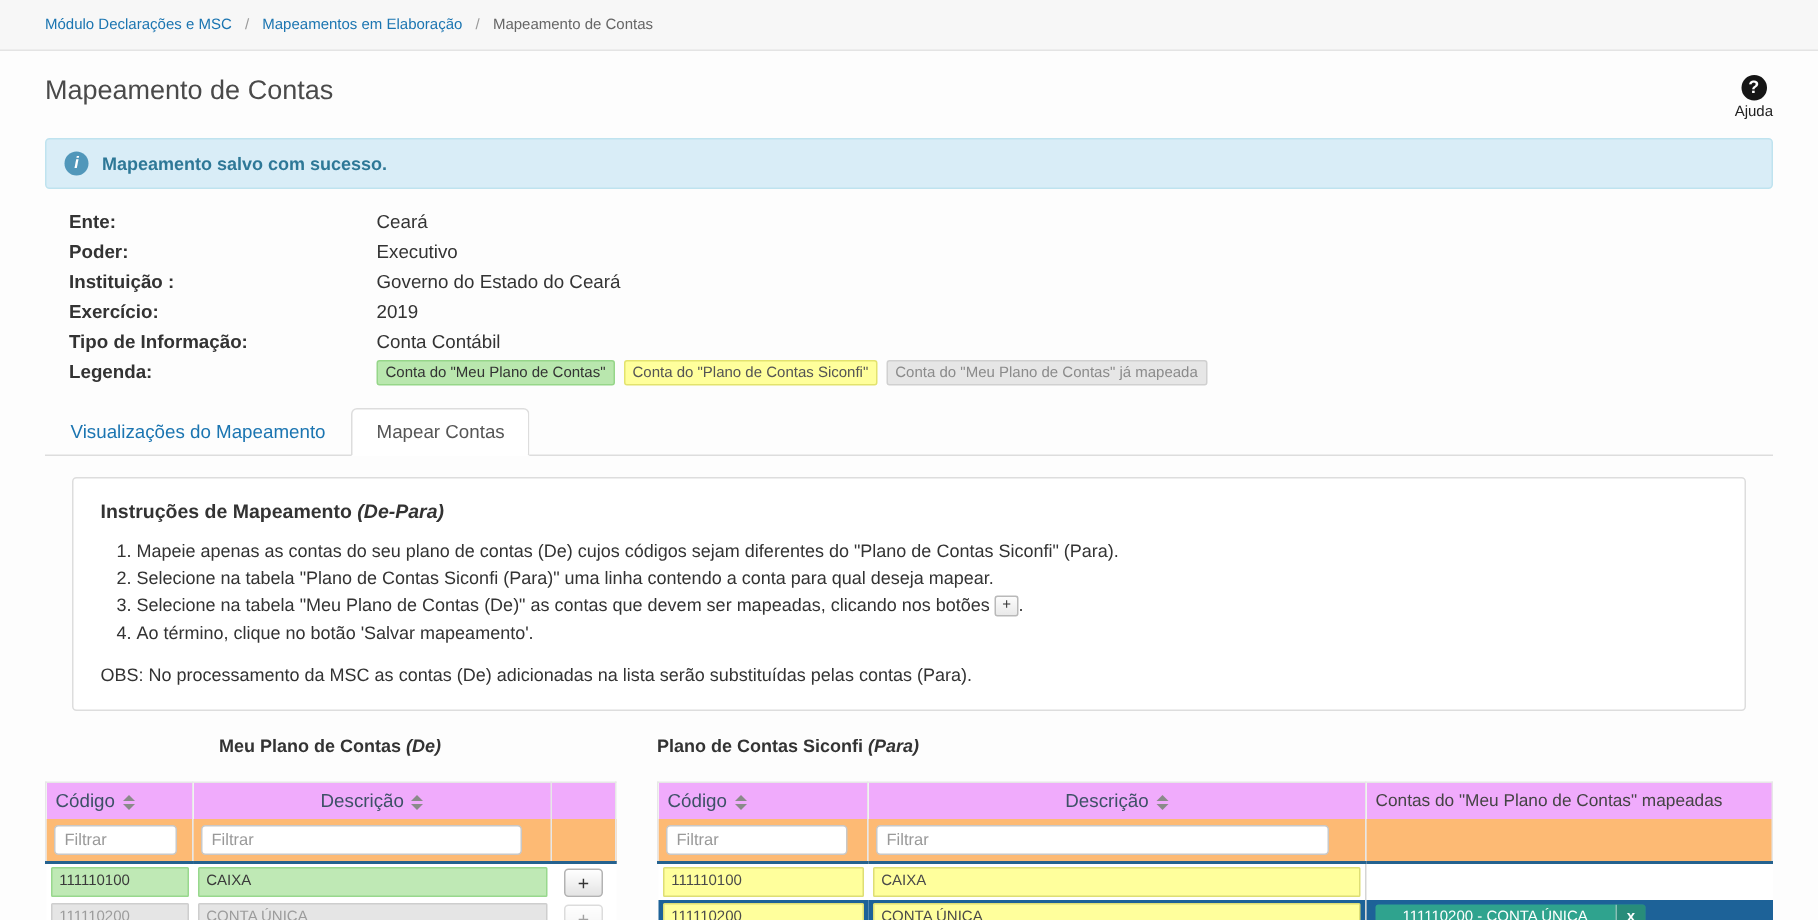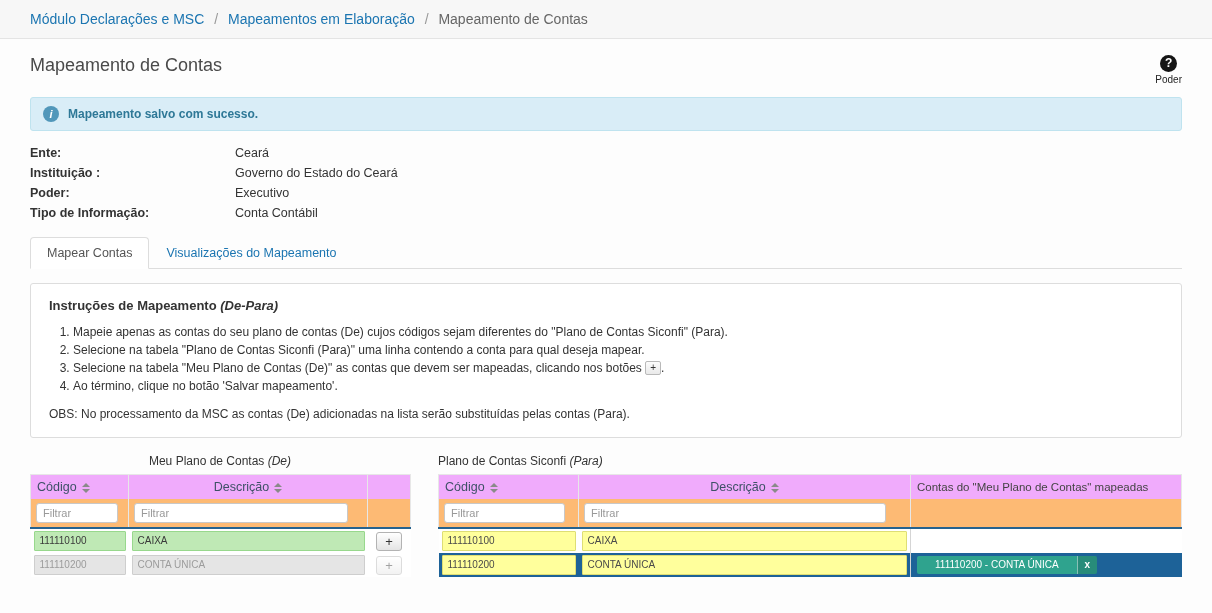--- a/index.html
+++ b/index.html
@@ -9,21 +9,21 @@
     font-family: "Liberation Sans", sans-serif;
     color: #333;
     font-size: 12px;
   }
 
   
   .breadcrumb-bar {
     background: #f7f7f7;
     border-bottom: 1px solid #e4e4e4;
     padding: 11px 30px;
-    font-size: 14px;
+    font-size: 10px;
   }
   .bc-link { color: #1b75b1; text-decoration: none; cursor: pointer; }
   .bc-sep { color: #999; margin: 0 6px; }
   .bc-current { color: #666; }
 
   
   .title-row {
     display: flex;
     justify-content: space-between;
     align-items: flex-start;
@@ -57,42 +57,42 @@
     width: 16px; height: 16px;
     border-radius: 50%;
     background: #5197ba; color: #fff;
     font-style: italic; font-weight: bold;
     font-size: 11px; line-height: 16px; text-align: center;
   }
 
   
   .info-list { padding: 0 30px; font-size: 12.5px; }
   .info-row { display: flex; align-items: center; min-height: 20px; }
-  .info-label { flex: none; width: 205px; font-weight: bold; }
+  .info-label { flex: none; width: 205px; font-weight: bold; margin-left: 16px; }
   .legend-badges { display: flex; gap: 6px; align-items: center; }
   .lg { font-size: 10px; padding: 2px 5px; border-radius: 2px; border: 1px solid transparent; white-space: nowrap; }
   .lg-green  { background: #b9e7ae; border-color: #96d689; color: #333; }
   .lg-yellow { background: #ffff9c; border-color: #e3e36e; color: #555; }
   .lg-gray   { background: #e6e6e6; border-color: #d0d0d0; color: #8b8b8b; }
 
   
   .tabs { display: flex; margin: 14px 30px 0; border-bottom: 1px solid #ddd; }
   .tab { padding: 8px 16px; font-size: 12.5px; margin-bottom: -1px; cursor: pointer; }
   .tab.active {
     background: #fff;
     border: 1px solid #ddd;
     border-bottom-color: #fff;
     border-radius: 4px 4px 0 0;
     color: #555;
   }
   .tab.link { color: #1b75b1; border: 1px solid transparent; }
 
   
   .instructions {
-    margin: 14px 30px;
+    margin: 14px 48px;
     border: 1px solid #ddd;
     border-radius: 3px;
     background: #fff;
     padding: 14px 18px 16px;
     font-size: 12px;
   }
   .instructions h2 { font-size: 13px; margin: 0 0 12px; color: #333; }
   .instructions ol { margin: 0 0 14px 24px; padding: 0; }
   .instructions li { margin: 4px 0; }
   .mini-plus {
@@ -102,21 +102,21 @@
     border-radius: 2px;
     font-size: 10px; line-height: 10px;
     padding: 1px 4px;
     vertical-align: 1px;
   }
 
   
   .tables { display: flex; gap: 28px; padding: 2px 30px 22px; align-items: flex-start; }
   .tbl-wrap.left { width: 380px; flex: none; }
   .tbl-wrap.right { flex: 1; }
-  .tbl-title { font-weight: normal; font-size: 12px; margin-bottom: 6px; color: #333; }
+  .tbl-title { font-weight: bold; font-size: 12px; margin-bottom: 17px; color: #333; }
   .tbl-title.center { text-align: center; }
 
   table { width: 100%; border-collapse: collapse; table-layout: fixed; }
   thead th {
     background: #f0abfc;
     border: 1px solid #e7e7e7;
     border-bottom: none;
     font-weight: normal;
     font-size: 12.5px;
     color: #3d5166;
@@ -206,51 +206,63 @@
     <span class="bc-sep">/</span>
     <a class="bc-link">Mapeamentos em Elaboração</a>
     <span class="bc-sep">/</span>
     <span class="bc-current">Mapeamento de Contas</span>
   </div>
 
   <div class="title-row">
     <h1>Mapeamento de Contas</h1>
     <div class="help">
       <span class="help-icon">?</span>
-      <span class="help-label">Poder</span>
+      <span class="help-label">Ajuda</span>
     </div>
   </div>
 
   <div class="alert">
     <span class="info-icon">i</span>
     <span class="alert-text">Mapeamento salvo com sucesso.</span>
   </div>
 
   <div class="info-list">
     <div class="info-row">
       <span class="info-label">Ente:</span>
       <span class="info-value">Ceará</span>
     </div>
     <div class="info-row">
+      <span class="info-label">Poder:</span>
+      <span class="info-value">Executivo</span>
+    </div>
+    <div class="info-row">
       <span class="info-label">Instituição :</span>
       <span class="info-value">Governo do Estado do Ceará</span>
     </div>
     <div class="info-row">
-      <span class="info-label">Poder:</span>
-      <span class="info-value">Executivo</span>
+      <span class="info-label">Exercício:</span>
+      <span class="info-value">2019</span>
     </div>
     <div class="info-row">
       <span class="info-label">Tipo de Informação:</span>
       <span class="info-value">Conta Contábil</span>
     </div>
+    <div class="info-row">
+      <span class="info-label">Legenda:</span>
+      <span class="legend-badges">
+        <span class="lg lg-green">Conta do "Meu Plano de Contas"</span>
+        <span class="lg lg-yellow">Conta do "Plano de Contas Siconfi"</span>
+        <span class="lg lg-gray">Conta do "Meu Plano de Contas" já mapeada</span>
+      </span>
+    </div>
   </div>
 
   <div class="tabs">
+    <div class="tab link">Visualizações do Mapeamento</div>
     <div class="tab active">Mapear Contas</div>
-    <div class="tab link">Visualizações do Mapeamento</div>
   </div>
 
   <div class="instructions">
     <h2><b>Instruções de Mapeamento</b> <em><b>(De-Para)</b></em></h2>
     <ol>
       <li>Mapeie apenas as contas do seu plano de contas (De) cujos códigos sejam diferentes do "Plano de Contas Siconfi" (Para).</li>
       <li>Selecione na tabela "Plano de Contas Siconfi (Para)" uma linha contendo a conta para qual deseja mapear.</li>
       <li><span>Selecione na tabela "Meu Plano de Contas (De)" as contas que devem ser mapeadas, clicando nos botões</span> <span class="mini-plus">+</span><span>.</span></li>
       <li>Ao término, clique no botão 'Salvar mapeamento'.</li>
     </ol>

